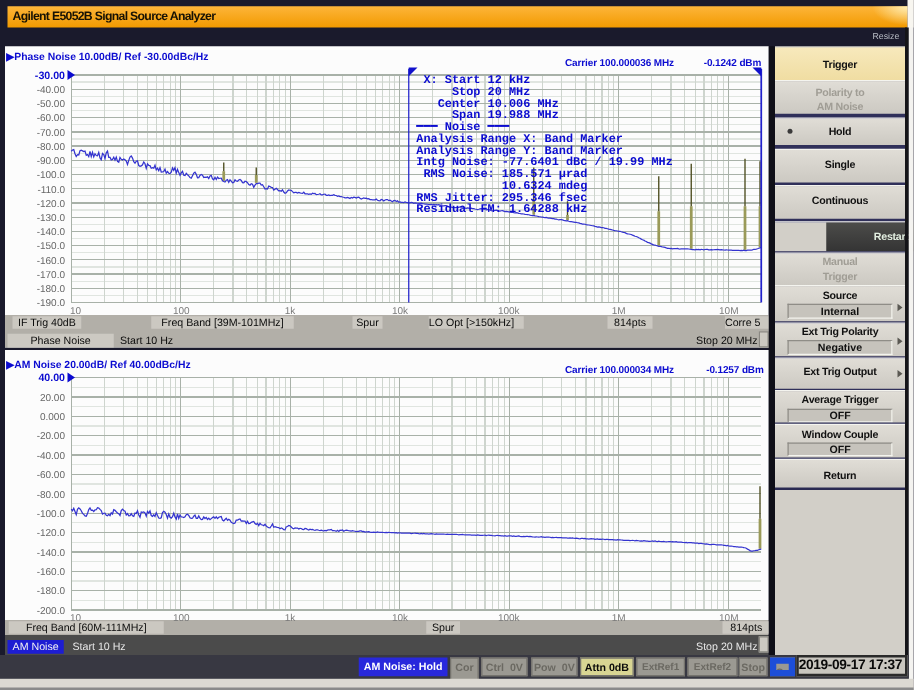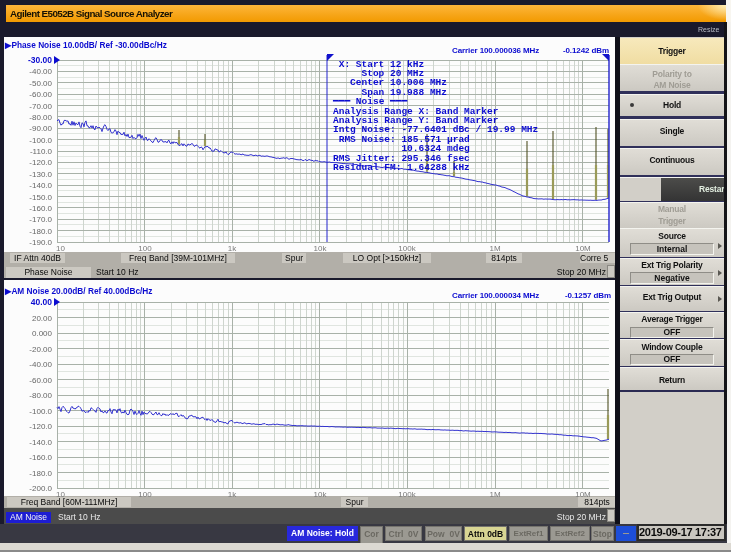--- a/index.html
+++ b/index.html
@@ -108,24 +108,24 @@
       <text x="407" y="497" text-anchor="middle" font-size="8" fill="#7a7a7a">100k</text>
       <text x="495" y="497" text-anchor="middle" font-size="8" fill="#7a7a7a">1M</text>
       <text x="583" y="497" text-anchor="middle" font-size="8" fill="#7a7a7a">10M</text>
 <line x1="608" y1="415" x2="608" y2="439.0" stroke="#9a9a58" stroke-width="2.2"></line>
       <line x1="608" y1="389" x2="608" y2="415" stroke="#4f4f22" stroke-width="1.1"></line>
 <polyline points="57,407.3 58,408.7 59,406.6 60,409.2 61,411.7 62,407.5 63,406.3 64,407.2 65,408.6 66,410.7 67,411.5 68,412.7 69,413.0 70,410.9 71,407.7 72,406.4 73,408.3 74,408.1 75,409.2 76,407.9 77,407.8 78,406.2 79,406.4 80,407.5 81,408.4 82,411.3 83,410.6 84,410.5 85,412.2 86,412.6 87,411.5 88,412.5 89,410.3 90,411.2 91,407.8 92,408.3 93,409.4 94,410.4 95,411.0 96,412.4 97,408.5 98,407.3 99,408.4 100,408.9 101,412.0 102,410.9 103,412.7 104,412.5 105,410.9 106,412.7 107,413.1 108,410.4 109,410.8 110,408.6 111,412.0 112,413.8 113,409.6 114,409.9 115,409.6 116,410.3 117,412.9 118,409.1 119,410.5 120,408.7 121,412.4 122,413.1 123,411.8 124,413.1 125,410.1 126,412.4 127,414.4 128,414.7 129,414.2 130,410.1 131,409.0 132,409.8 133,411.6 134,414.5 135,411.1 136,413.8 137,414.5 138,413.4 139,410.6 140,413.5 141,415.3 142,411.1 143,414.7 144,412.0 145,413.5 146,413.6 147,414.0 148,413.5 149,411.8 150,411.4 151,412.4 152,414.2 153,414.7 154,414.6 155,413.0 156,412.0 157,414.6 158,414.6 159,412.7 160,414.6 161,415.7 162,415.5 163,413.5 164,414.8 165,413.9 166,415.6 167,414.5 168,415.7 169,414.9 170,414.1 171,413.5 172,414.7 173,413.5 174,414.9 175,413.8 176,413.5 177,413.2 178,416.1 179,416.7 180,415.6 181,414.6 182,416.3 183,415.4 184,416.1 185,417.9 186,418.4 187,418.9 188,418.4 189,416.0 190,416.0 191,415.5 192,415.2 193,416.9 194,416.7 195,416.8 196,416.8 197,418.8 198,417.1 199,418.9 200,418.7 201,417.9 202,417.5 203,417.2 204,418.8 205,419.6 206,418.6 207,420.5 208,418.6 209,419.8 210,420.0 211,420.5 212,419.4 213,420.9 214,421.6 215,422.2 216,422.3 217,420.8 218,419.2 219,421.8 220,421.4 221,421.7 222,422.0 223,422.1 224,423.0 225,422.4 226,422.8 227,423.7 228,423.9 229,421.4 230,421.2 231,420.4 232,420.7 233,421.6 234,422.6 235,423.1 236,422.3 237,422.4 238,422.4 239,423.2 240,422.7 241,422.8 242,423.5 243,423.6 244,422.8 245,422.9 246,423.6 247,424.0 248,423.3 249,423.6 250,423.5 251,424.0 252,424.2 253,423.8 254,423.8 255,424.2 256,424.4 257,424.1 258,424.5 259,424.7 260,424.3 261,424.7 262,424.1 263,423.8 264,423.8 265,423.5 266,424.5 267,424.5 268,424.6 269,425.1 270,424.3 271,425.1 272,424.2 273,424.3 274,424.0 275,425.0 276,424.4 277,424.1 278,424.3 279,424.6 280,424.7 281,424.9 282,424.6 283,424.8 284,425.0 285,425.2 286,425.1 287,425.1 288,424.7 289,424.7 290,425.3 291,425.1 292,425.6 293,425.5 294,425.5 295,425.4 296,425.7 297,425.8 298,425.8 299,425.7 300,425.8 301,425.8 302,425.6 303,425.8 304,425.9 305,425.9 306,425.9 307,426.0 308,426.1 309,426.0 310,426.1 311,425.9 312,426.0 313,426.1 314,426.0 315,426.0 316,426.3 317,426.2 318,426.4 319,426.2 320,426.2 321,426.5 322,426.4 323,426.4 324,426.5 325,426.5 326,426.5 327,426.5 328,426.5 329,426.8 330,426.7 331,426.6 332,426.5 333,426.7 334,426.7 335,426.9 336,427.0 337,426.8 338,427.0 339,426.8 340,427.0 341,427.0 342,427.0 343,427.2 344,427.1 345,427.0 346,427.1 347,427.2 348,427.4 349,427.1 350,427.3 351,427.2 352,427.2 353,427.3 354,427.3 355,427.3 356,427.4 357,427.5 358,427.3 359,427.5 360,427.5 361,427.5 362,427.4 363,427.4 364,427.4 365,427.5 366,427.6 367,427.8 368,427.7 369,427.7 370,427.6 371,427.8 372,427.9 373,427.9 374,427.8 375,427.8 376,427.8 377,428.1 378,428.1 379,428.1 380,428.1 381,428.2 382,428.0 383,428.1 384,428.3 385,428.3 386,428.3 387,428.2 388,428.1 389,428.4 390,428.2 391,428.1 392,428.3 393,428.3 394,428.5 395,428.6 396,428.7 397,428.4 398,428.3 399,428.5 400,428.5 401,428.6 402,428.6 403,428.8 404,428.6 405,428.8 406,428.8 407,428.7 408,428.7 409,428.7 410,429.0 411,428.8 412,429.0 413,429.0 414,428.9 415,428.8 416,429.1 417,429.2 418,429.2 419,429.1 420,429.2 421,429.1 422,429.1 423,429.3 424,429.2 425,429.3 426,429.5 427,429.6 428,429.7 429,429.5 430,429.6 431,429.7 432,429.6 433,429.4 434,429.7 435,429.7 436,429.8 437,429.7 438,429.7 439,429.7 440,429.8 441,430.0 442,429.9 443,430.1 444,430.0 445,429.9 446,430.1 447,430.1 448,430.1 449,430.1 450,430.3 451,430.3 452,430.2 453,430.2 454,430.4 455,430.4 456,430.3 457,430.4 458,430.3 459,430.6 460,430.7 461,430.5 462,430.7 463,430.9 464,431.0 465,430.7 466,430.7 467,430.9 468,430.8 469,431.0 470,431.0 471,431.2 472,431.1 473,431.0 474,431.1 475,431.1 476,431.4 477,431.3 478,431.2 479,431.4 480,431.3 481,431.4 482,431.3 483,431.4 484,431.6 485,431.5 486,431.5 487,431.6 488,431.6 489,431.7 490,431.7 491,431.9 492,431.9 493,432.0 494,431.8 495,431.9 496,431.9 497,432.0 498,432.1 499,432.2 500,432.2 501,432.2 502,432.3 503,432.3 504,432.5 505,432.4 506,432.3 507,432.4 508,432.6 509,432.4 510,432.5 511,432.6 512,432.8 513,432.7 514,432.8 515,432.6 516,432.7 517,432.9 518,432.9 519,433.1 520,433.1 521,433.0 522,432.8 523,433.0 524,432.8 525,433.1 526,433.2 527,433.0 528,433.2 529,433.3 530,433.3 531,433.2 532,433.4 533,433.5 534,433.4 535,433.3 536,433.3 537,433.5 538,433.3 539,433.5 540,433.5 541,433.4 542,433.6 543,433.6 544,433.7 545,433.7 546,433.9 547,434.0 548,434.1 549,434.0 550,434.2 551,434.0 552,434.0 553,434.1 554,434.3 555,434.3 556,434.4 557,434.4 558,434.4 559,434.8 560,434.7 561,434.7 562,434.9 563,435.0 564,435.3 565,435.1 566,435.3 567,435.5 568,435.6 569,435.6 570,435.5 571,435.5 572,435.6 573,435.9 574,435.8 575,435.8 576,435.9 577,435.9 578,436.0 579,436.2 580,436.2 581,436.6 582,436.4 583,436.8 584,436.9 585,436.9 586,437.0 587,437.2 588,437.2 589,437.4 590,437.4 591,437.7 592,437.7 593,437.7 594,437.8 595,438.1 596,438.2 597,438.6 598,439.3 599,439.8 600,440.5 601,440.9 602,440.9 603,440.6 604,440.5 605,440.2 606,440.2 607,439.8 608,439.5 609,439.3" fill="none" stroke="#3434cf" stroke-width="1"></polyline>
 <text x="5" y="294" font-size="8.3" font-weight="bold" fill="#0b0bd0">▶AM Noise 20.00dB/ Ref 40.00dBc/Hz</text>
 <text x="452" y="298" font-size="8" font-weight="bold" fill="#0b0bd0" letter-spacing="-0.1">Carrier 100.000034 MHz</text>
 <text x="611" y="298" text-anchor="end" font-size="8" font-weight="bold" fill="#0b0bd0" letter-spacing="-0.1">-0.1257 dBm</text>
 </svg>
-<div style="position:absolute;left:10px;top:253px;width:55px;height:10px;background:#cbc8c1;color:#0a0a0a;font-size:8.5px;font-weight:normal;text-align:center;line-height:10px;white-space:nowrap;">IF Attn 40dB</div>
+<div style="position:absolute;left:10px;top:253px;width:55px;height:10px;background:#cbc8c1;color:#0a0a0a;font-size:8.5px;font-weight:normal;text-align:center;line-height:10px;white-space:nowrap;">IF Trig 40dB</div>
     <div style="position:absolute;left:121px;top:253px;width:114px;height:10px;background:#cbc8c1;color:#0a0a0a;font-size:8.5px;font-weight:normal;text-align:center;line-height:10px;white-space:nowrap;">Freq Band [39M-101MHz]</div>
     <div style="position:absolute;left:282px;top:253px;width:24px;height:10px;background:#cbc8c1;color:#0a0a0a;font-size:8.5px;font-weight:normal;text-align:center;line-height:10px;white-space:nowrap;">Spur</div>
-    <div style="position:absolute;left:343px;top:253px;width:88px;height:10px;background:#cbc8c1;color:#0a0a0a;font-size:8.5px;font-weight:normal;text-align:center;line-height:10px;white-space:nowrap;">LO Opt [&gt;150kHz]</div>
+    <div style="position:absolute;left:343px;top:253px;width:76px;height:10px;background:#cbc8c1;color:#0a0a0a;font-size:8.5px;font-weight:normal;line-height:10px;white-space:nowrap;">LO Opt [&gt;150kHz]</div>
     <div style="position:absolute;left:486px;top:253px;width:36px;height:10px;background:#cbc8c1;color:#0a0a0a;font-size:8.5px;font-weight:normal;text-align:center;line-height:10px;white-space:nowrap;">814pts</div>
     <div style="position:absolute;left:580px;top:253px;width:36px;height:10px;background:#cbc8c1;color:#0a0a0a;font-size:8.5px;font-weight:normal;text-align:left;line-height:10px;white-space:nowrap;">Corre 5</div>
 <div style="position:absolute;left:4px;top:264px;width:611px;height:14px;background:#b2afa8">
       <div style="position:absolute;left:2px;top:3px;width:85px;height:11px;background:#ccc9c2;color:#0a0a0a;font-size:8.5px;font-weight:normal;text-align:center;line-height:11px;white-space:nowrap;">Phase Noise</div>
       <div style="position:absolute;left:92px;top:3px;font-size:8.5px;color:#0a0a0a;line-height:11px">Start 10 Hz</div>
       <div style="position:absolute;right:9px;top:3px;font-size:8.5px;color:#0a0a0a;line-height:11px">Stop 20 MHz</div>
       <div style="position:absolute;right:0px;top:1px;width:6px;height:11px;background:#ccc9c2;border:1px solid #8a8882"></div>
     </div>
 <div style="position:absolute;left:7px;top:497px;width:124px;height:10px;background:#cbc8c1;color:#0a0a0a;font-size:8.5px;font-weight:normal;text-align:center;line-height:10px;white-space:nowrap;">Freq Band [60M-111MHz]</div>
     <div style="position:absolute;left:341px;top:497px;width:27px;height:10px;background:#cbc8c1;color:#0a0a0a;font-size:8.5px;font-weight:normal;text-align:center;line-height:10px;white-space:nowrap;">Spur</div>
@@ -206,15 +206,15 @@
 <div style="position:absolute;left:726px;top:0px;width:5px;height:22px;background:#f8f6f0"></div>
 <div style="position:absolute;left:0px;top:524px;width:727px;height:19px;background:#383842"></div>
 <div style="position:absolute;left:287px;top:526px;width:71px;height:15px;background:#2828dc;color:#fff;font-size:8.5px;font-weight:bold;text-align:center;line-height:14px;white-space:nowrap;overflow:hidden">AM Noise: Hold</div>
     <div style="position:absolute;left:360px;top:526px;width:23px;height:32px;background:#9b9992;color:#6b6962;font-size:8.5px;font-weight:bold;text-align:center;line-height:14px;border:1px solid #75736d;box-sizing:border-box;white-space:nowrap;overflow:hidden">Cor</div>
     <div style="position:absolute;left:385px;top:526px;width:37px;height:15px;background:#9b9992;color:#6b6962;font-size:8.5px;font-weight:bold;text-align:center;line-height:14px;border:1px solid #75736d;box-sizing:border-box;white-space:nowrap;overflow:hidden">Ctrl&nbsp;&nbsp;0V</div>
     <div style="position:absolute;left:425px;top:526px;width:37px;height:15px;background:#9b9992;color:#6b6962;font-size:8.5px;font-weight:bold;text-align:center;line-height:14px;border:1px solid #75736d;box-sizing:border-box;white-space:nowrap;overflow:hidden">Pow&nbsp;&nbsp;0V</div>
     <div style="position:absolute;left:464px;top:526px;width:43px;height:15px;background:#d8d593;color:#0a0a0a;font-size:8.5px;font-weight:bold;text-align:center;line-height:14px;border:1px solid #75736d;box-sizing:border-box;white-space:nowrap;overflow:hidden">Attn 0dB</div>
     <div style="position:absolute;left:509px;top:526px;width:39px;height:15px;background:#9b9992;color:#6b6962;font-size:8px;font-weight:bold;text-align:center;line-height:14px;border:1px solid #75736d;box-sizing:border-box;white-space:nowrap;overflow:hidden">ExtRef1</div>
     <div style="position:absolute;left:550px;top:526px;width:40px;height:15px;background:#9b9992;color:#6b6962;font-size:8px;font-weight:bold;text-align:center;line-height:14px;border:1px solid #75736d;box-sizing:border-box;white-space:nowrap;overflow:hidden">ExtRef2</div>
     <div style="position:absolute;left:591px;top:526px;width:23px;height:15px;background:#9b9992;color:#6b6962;font-size:8.5px;font-weight:bold;text-align:center;line-height:14px;border:1px solid #75736d;box-sizing:border-box;white-space:nowrap;overflow:hidden">Stop</div>
-    <div style="position:absolute;left:616px;top:526px;width:20px;height:15px;background:#9b9992;color:#6b6962;font-size:8.5px;font-weight:bold;text-align:center;line-height:14px;border:7px solid #1d4ed8;box-sizing:border-box;white-space:nowrap;overflow:hidden">Svc</div>
+    <div style="position:absolute;left:616px;top:526px;width:20px;height:15px;background:#9b9992;color:#6b6962;font-size:8.5px;font-weight:bold;text-align:center;line-height:14px;border:5px solid #1d4ed8;box-sizing:border-box;white-space:nowrap;overflow:hidden">Svc</div>
     <div style="position:absolute;left:637px;top:524px;width:89px;height:17px;background:#c9c6bf;color:#0a0a0a;font-size:11px;font-weight:bold;letter-spacing:-0.3px;line-height:12px;border:2px solid #2a2a2a;box-sizing:border-box">2019-09-17 17:37</div>
 <div style="position:absolute;left:0px;top:543px;width:731px;height:9px;background:#dcd9d2;border-bottom:2px solid #8a8a8a;box-sizing:border-box"></div>
 </div>
 </body></html>

